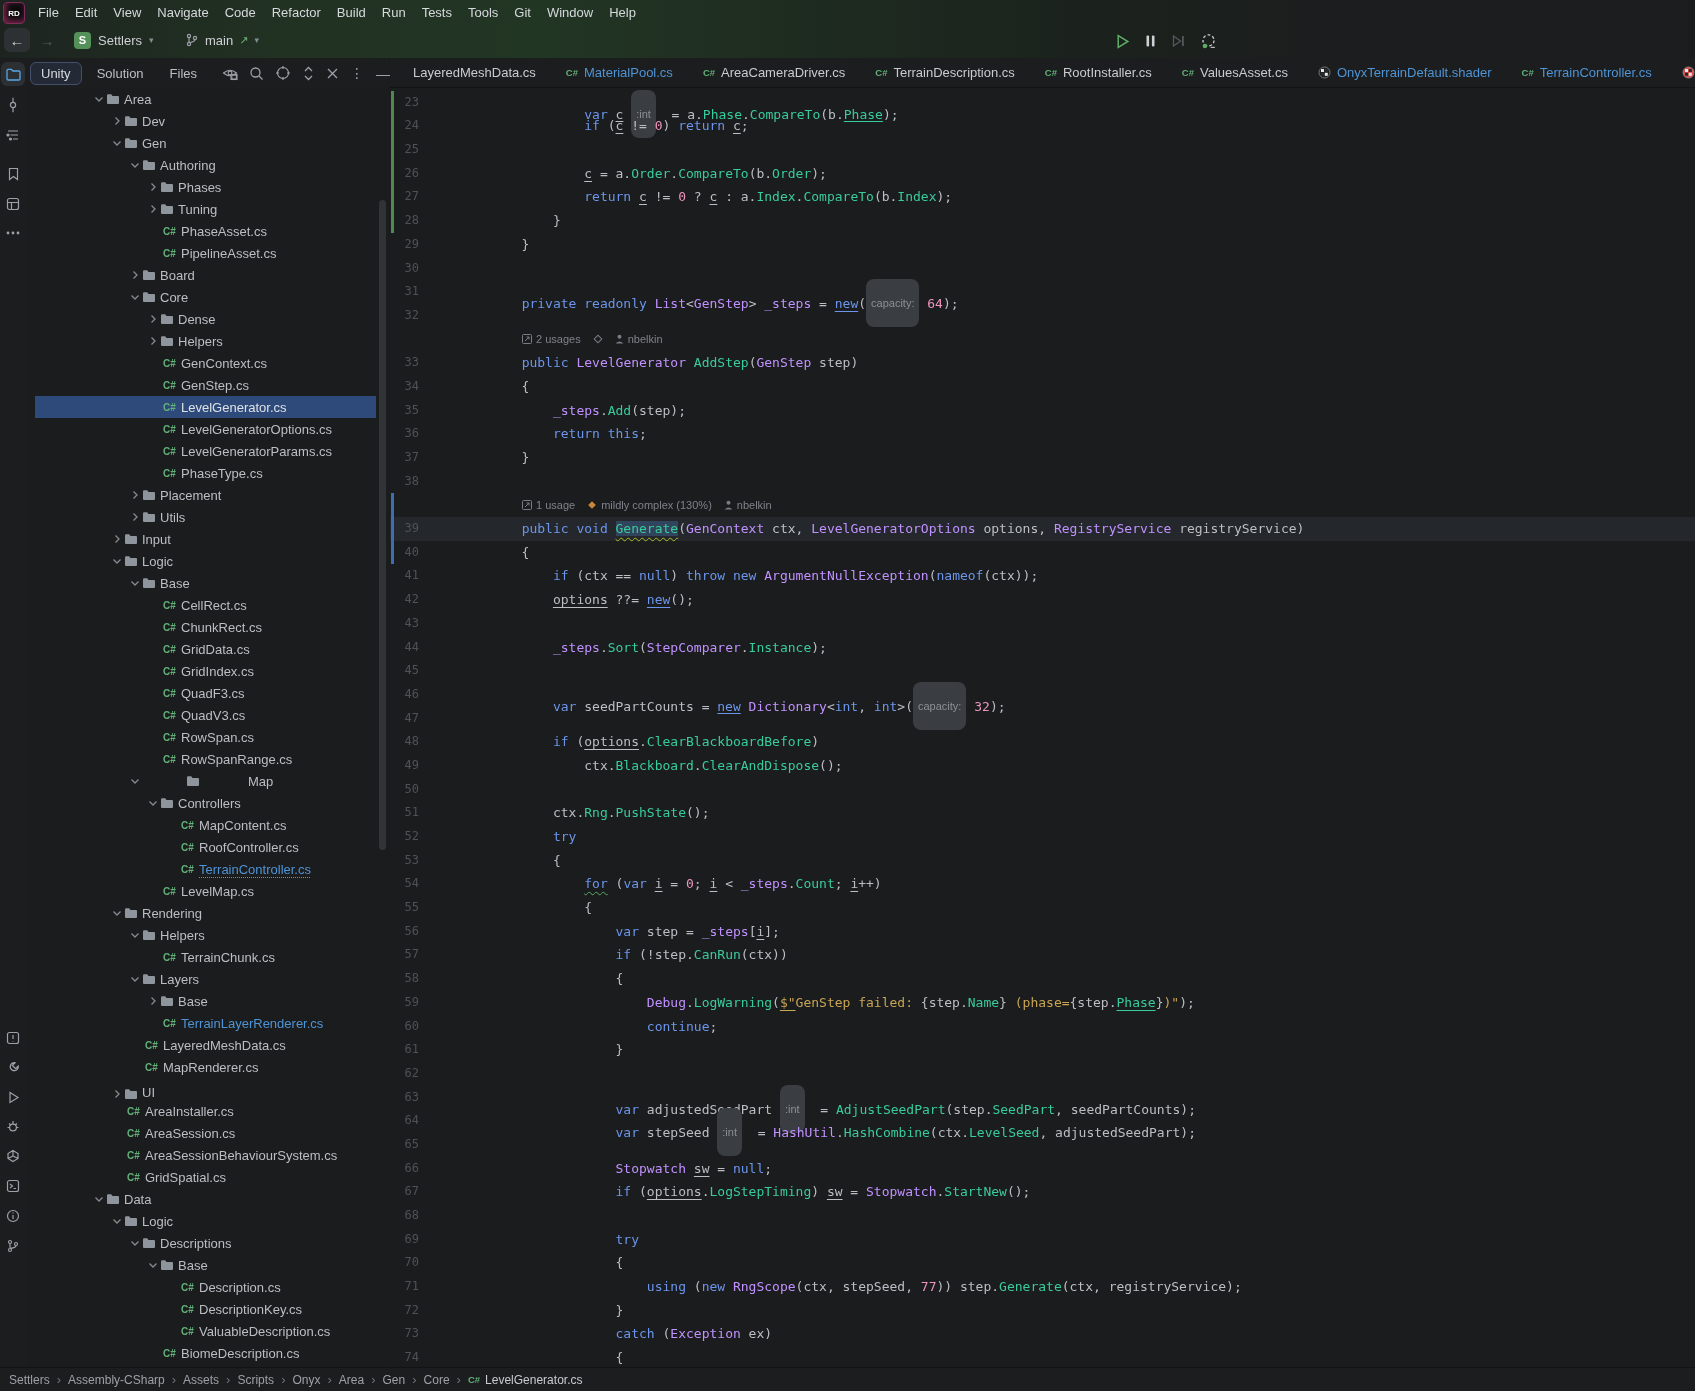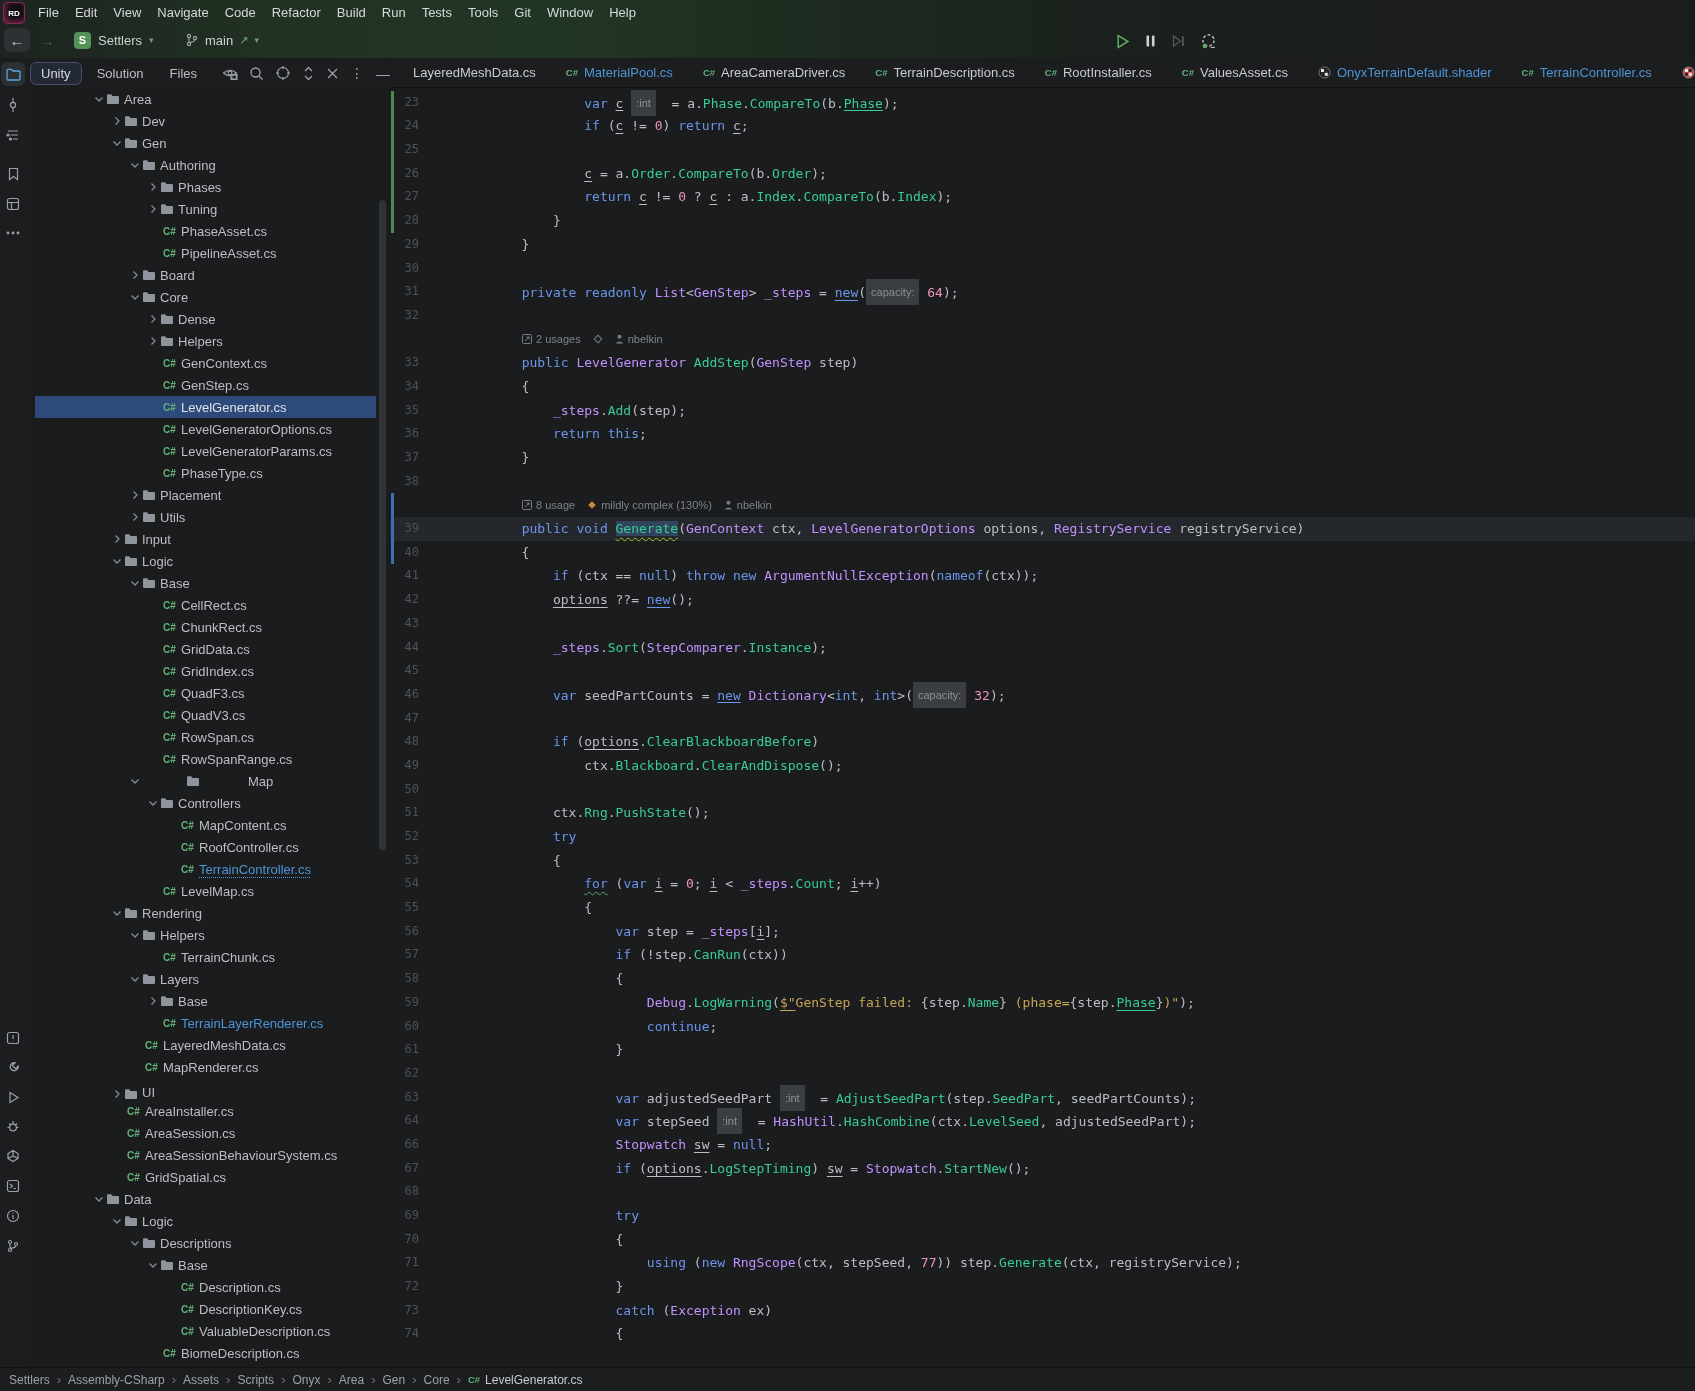--- a/index.html
+++ b/index.html
@@ -67,21 +67,21 @@
        color:#4E5257;font-size:12px;}
   .vcs{position:absolute;left:1px;top:0;bottom:0;width:3px;}
   .vcs.g{background:#4F8A53;}
   .vcs.b{background:#3C6FB0;}
   .tk.p{color:#BCBEC4;} .tk.k{color:#6C95EB;} .tk.m{color:#39CC9B;} .tk.c{color:#C191FF;}
   .tk.n{color:#ED94C0;} .tk.s{color:#C9A554;}
   .tk.u{text-decoration:underline;text-underline-offset:3px;text-decoration-thickness:1px;}
   .tk.w{text-decoration:underline wavy #59A869 1px;text-underline-offset:3px;}
   .tk.g{color:#39CC9B;background:rgba(78,128,196,.32);
         text-decoration:underline wavy #A8C023 1px;text-underline-offset:4px;}
-  .tk.h{display:inline-block;background:#3A3D41;color:#8C9095;border-radius:0;padding:5px 5px;
+  .tk.h{display:inline-block;background:#3A3D41;color:#8C9095;border-radius:8px;padding:16px 5px;
         font-size:11px;line-height:16px;height:16px;vertical-align:middle;
         font-family:"Liberation Sans",sans-serif;transform:translateY(-1px);}
   .cv-row{display:flex;height:23.7px;align-items:center;
           font-family:"Liberation Sans",sans-serif;font-size:11px;color:#7E828A;position:relative;}
   .cv-gut{width:69px;flex:none;}
   .cv-content{padding-left:63px;display:flex;align-items:center;gap:12px;}
   .cv-item{display:flex;align-items:center;gap:4px;}
   
   #statusbar{left:0;top:1367px;width:1695px;height:24px;background:#1B1D1E;border-top:1px solid #111314;
              display:flex;align-items:center;padding-left:9px;box-sizing:border-box;font-size:12px;color:#9DA0A8;}
@@ -865,21 +865,21 @@
         <span class="vcs b"></span>
         <span class="cv-gut"></span>
         <span class="cv-content">
           <span class="cv-item">
             <span>
               <svg width="10" height="10" viewBox="0 0 10 10" fill="none" stroke="#787D85" stroke-width="1">
                 <rect x="0.5" y="0.5" width="9" height="9" rx="1"></rect>
                 <path d="M3 7 L7 3 M4.6 3 H7 V5.4"></path>
               </svg>
             </span>
-            <span>8 usage</span>
+            <span>1 usage</span>
           </span>
           <span class="cv-item">
             <span>
               <svg width="10" height="10" viewBox="0 0 10 10">
                 <rect x="2.3" y="2.3" width="5.4" height="5.4" fill="#C9873A" transform="rotate(45 5 5)"></rect>
               </svg>
             </span>
             <span>mildly complex (130%)</span>
           </span>
           <span class="cv-item">
@@ -912,20 +912,21 @@
       <div class="code-row"><span class="gut">55</span><span><span class="tk p">                {</span></span></div>
       <div class="code-row"><span class="gut">56</span><span><span class="tk p">                    </span><span class="tk k">var</span><span class="tk p"> step = </span><span class="tk c">_steps</span><span class="tk p">[</span><span class="tk p u">i</span><span class="tk p">];</span></span></div>
       <div class="code-row"><span class="gut">57</span><span><span class="tk p">                    </span><span class="tk k">if </span><span class="tk p">(!step.</span><span class="tk m">CanRun</span><span class="tk p">(ctx))</span></span></div>
       <div class="code-row"><span class="gut">58</span><span><span class="tk p">                    {</span></span></div>
       <div class="code-row"><span class="gut">59</span><span><span class="tk p">                        </span><span class="tk c">Debug</span><span class="tk p">.</span><span class="tk m">LogWarning</span><span class="tk p">(</span><span class="tk s u">$"</span><span class="tk s">GenStep failed: </span><span class="tk p">{step.</span><span class="tk m">Name</span><span class="tk p">}</span><span class="tk s"> (phase=</span><span class="tk p">{step.</span><span class="tk m u">Phase</span><span class="tk p">}</span><span class="tk s">)"</span><span class="tk p">);</span></span></div>
       <div class="code-row"><span class="gut">60</span><span><span class="tk p">                        </span><span class="tk k">continue</span><span class="tk p">;</span></span></div>
       <div class="code-row"><span class="gut">61</span><span><span class="tk p">                    }</span></span></div>
       <div class="code-row"><span class="gut">62</span><span></span></div>
       <div class="code-row"><span class="gut">63</span><span><span class="tk p">                    </span><span class="tk k">var</span><span class="tk p"> adjustedSeedPart </span><span class="tk h">:int</span><span class="tk p">  = </span><span class="tk m">AdjustSeedPart</span><span class="tk p">(step.</span><span class="tk m">SeedPart</span><span class="tk p">, seedPartCounts);</span></span></div>
       <div class="code-row"><span class="gut">64</span><span><span class="tk p">                    </span><span class="tk k">var</span><span class="tk p"> stepSeed </span><span class="tk h">:int</span><span class="tk p">  = </span><span class="tk c">HashUtil</span><span class="tk p">.</span><span class="tk m">HashCombine</span><span class="tk p">(ctx.</span><span class="tk m">LevelSeed</span><span class="tk p">, adjustedSeedPart);</span></span></div>
+      <div class="code-row"><span class="gut">65</span><span></span></div>
       <div class="code-row"><span class="gut">66</span><span><span class="tk p">                    </span><span class="tk c">Stopwatch</span><span class="tk p"> </span><span class="tk p u">sw</span><span class="tk p"> = </span><span class="tk k">null</span><span class="tk p">;</span></span></div>
       <div class="code-row"><span class="gut">67</span><span><span class="tk p">                    </span><span class="tk k">if </span><span class="tk p">(</span><span class="tk p u">options</span><span class="tk p">.</span><span class="tk m">LogStepTiming</span><span class="tk p">) </span><span class="tk p u">sw</span><span class="tk p"> = </span><span class="tk c">Stopwatch</span><span class="tk p">.</span><span class="tk m">StartNew</span><span class="tk p">();</span></span></div>
       <div class="code-row"><span class="gut">68</span><span></span></div>
       <div class="code-row"><span class="gut">69</span><span><span class="tk p">                    </span><span class="tk k">try</span></span></div>
       <div class="code-row"><span class="gut">70</span><span><span class="tk p">                    {</span></span></div>
       <div class="code-row"><span class="gut">71</span><span><span class="tk p">                        </span><span class="tk k">using </span><span class="tk p">(</span><span class="tk k">new </span><span class="tk c">RngScope</span><span class="tk p">(ctx, stepSeed, </span><span class="tk n">77</span><span class="tk p">)) step.</span><span class="tk m">Generate</span><span class="tk p">(ctx, registryService);</span></span></div>
       <div class="code-row"><span class="gut">72</span><span><span class="tk p">                    }</span></span></div>
       <div class="code-row"><span class="gut">73</span><span><span class="tk p">                    </span><span class="tk k">catch </span><span class="tk p">(</span><span class="tk c">Exception</span><span class="tk p"> ex)</span></span></div>
       <div class="code-row"><span class="gut">74</span><span><span class="tk p">                    {</span></span></div>
     </div>

